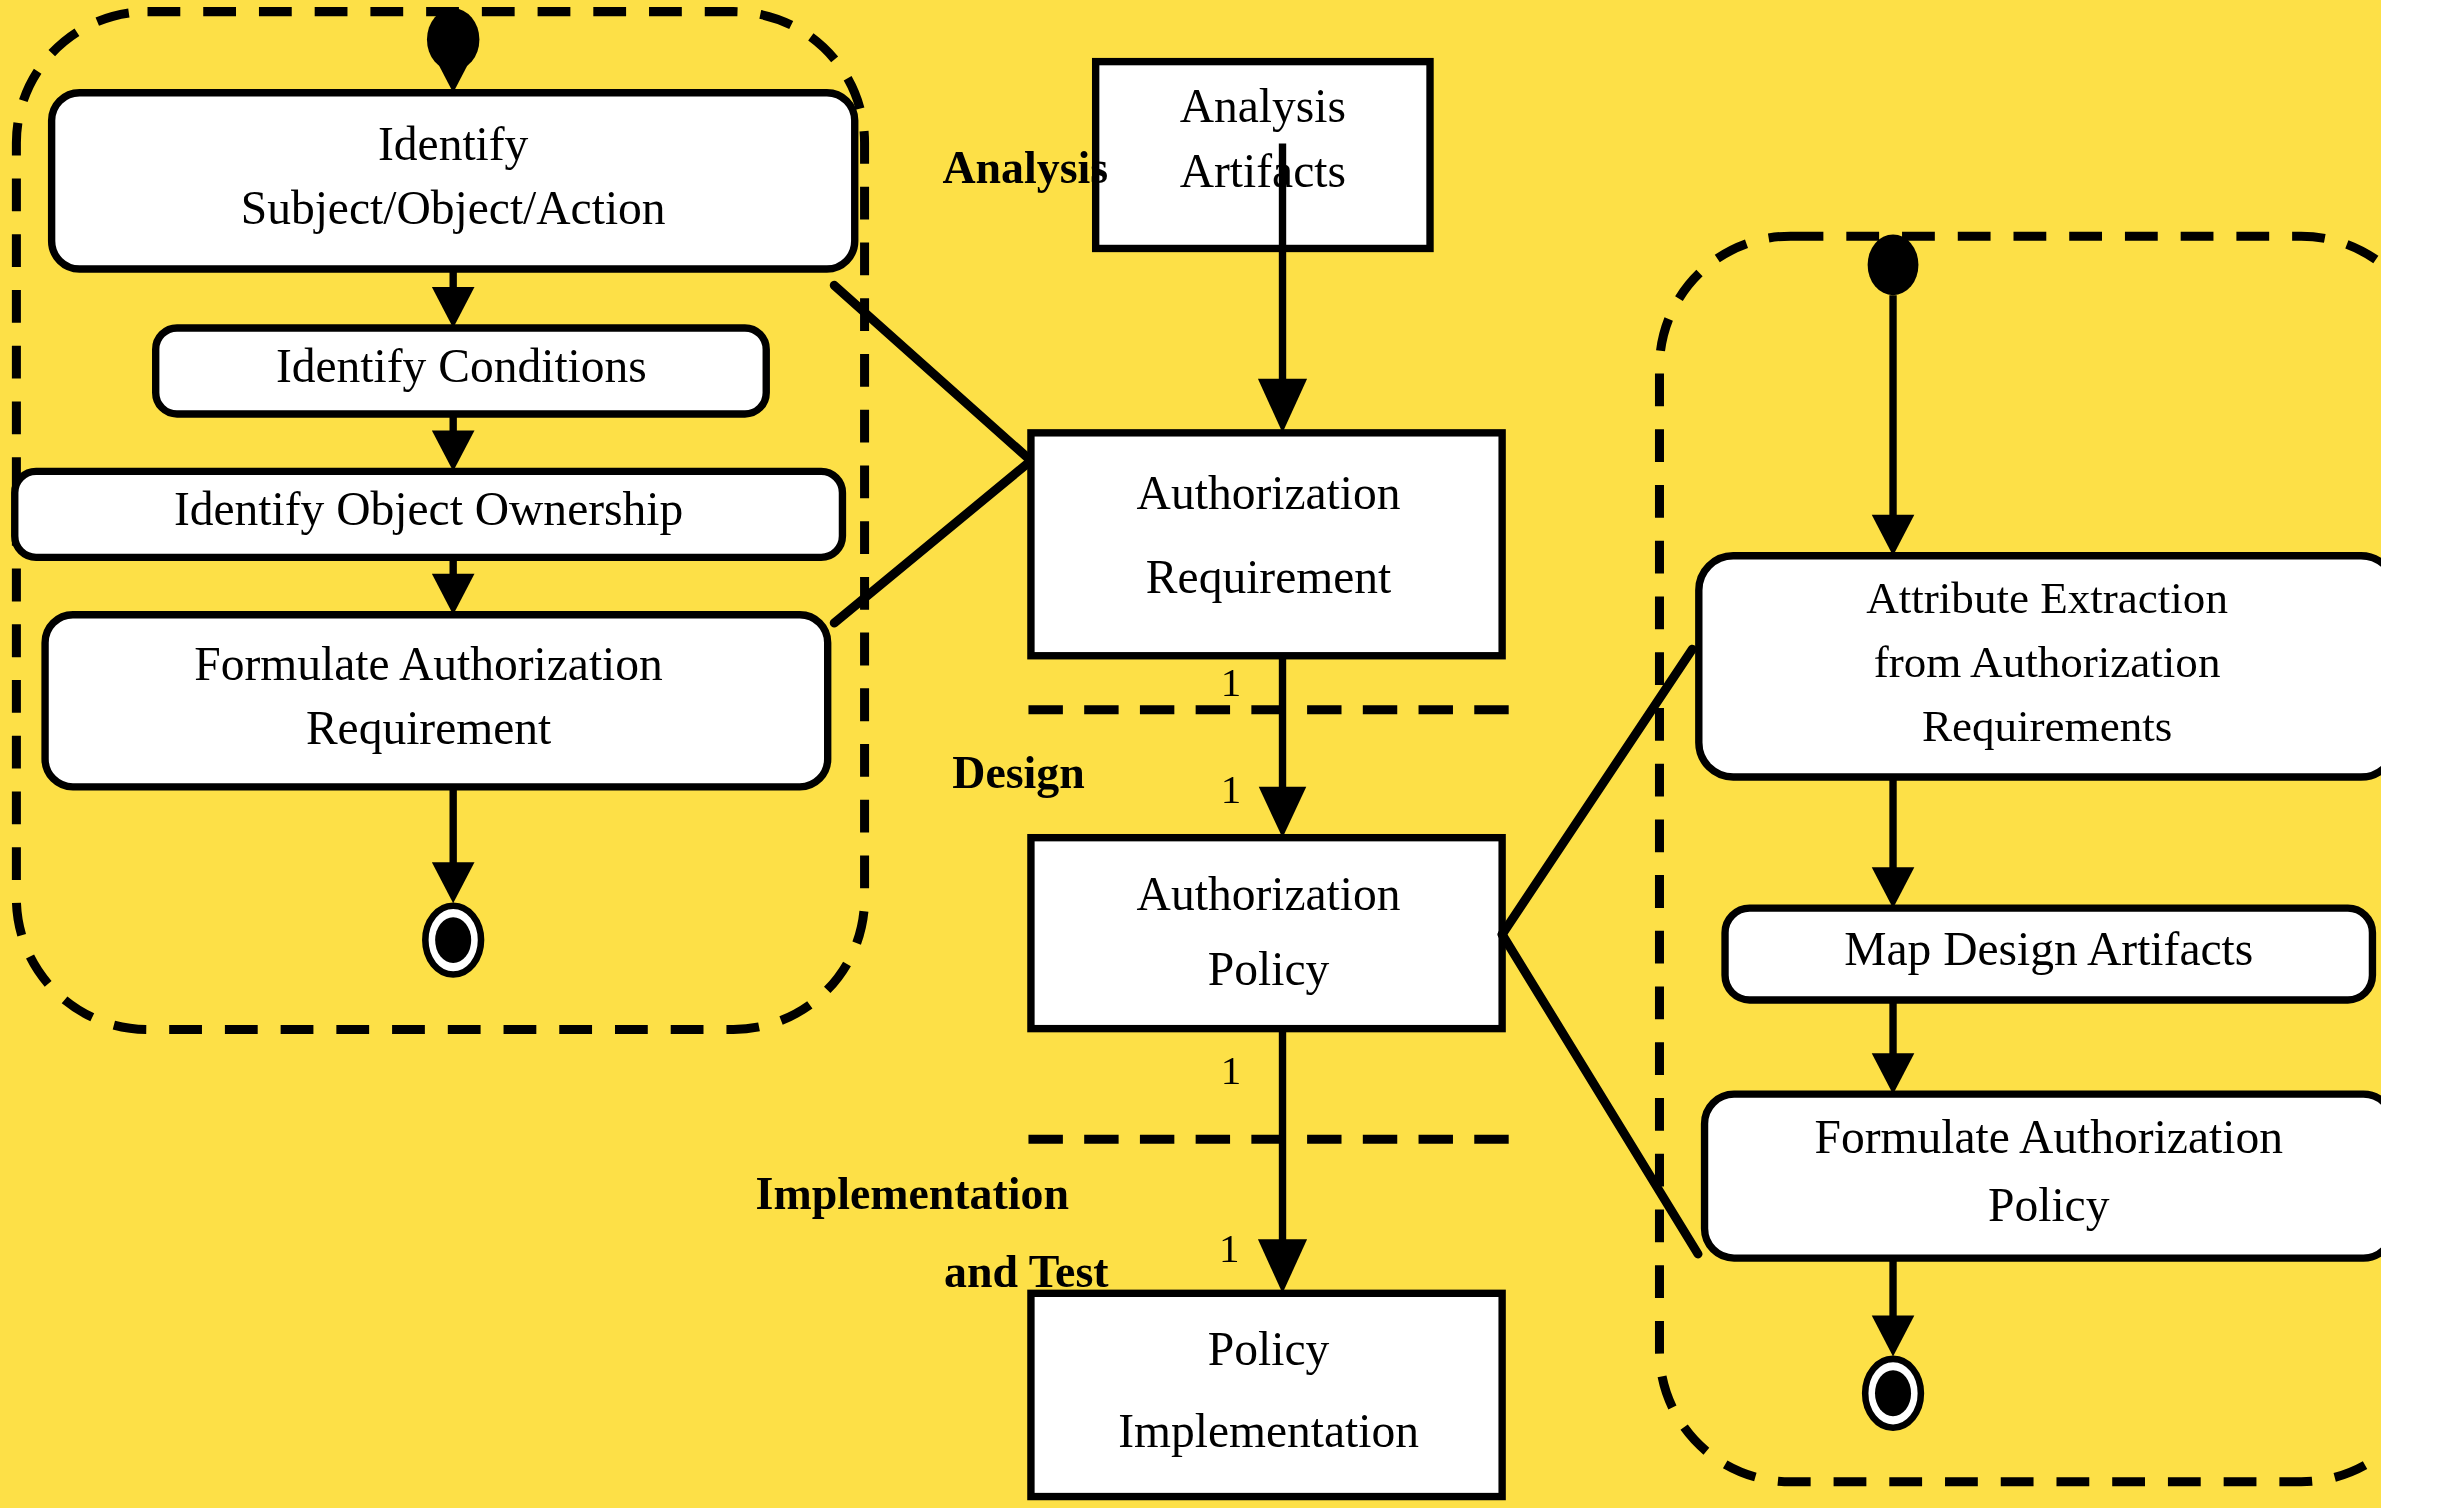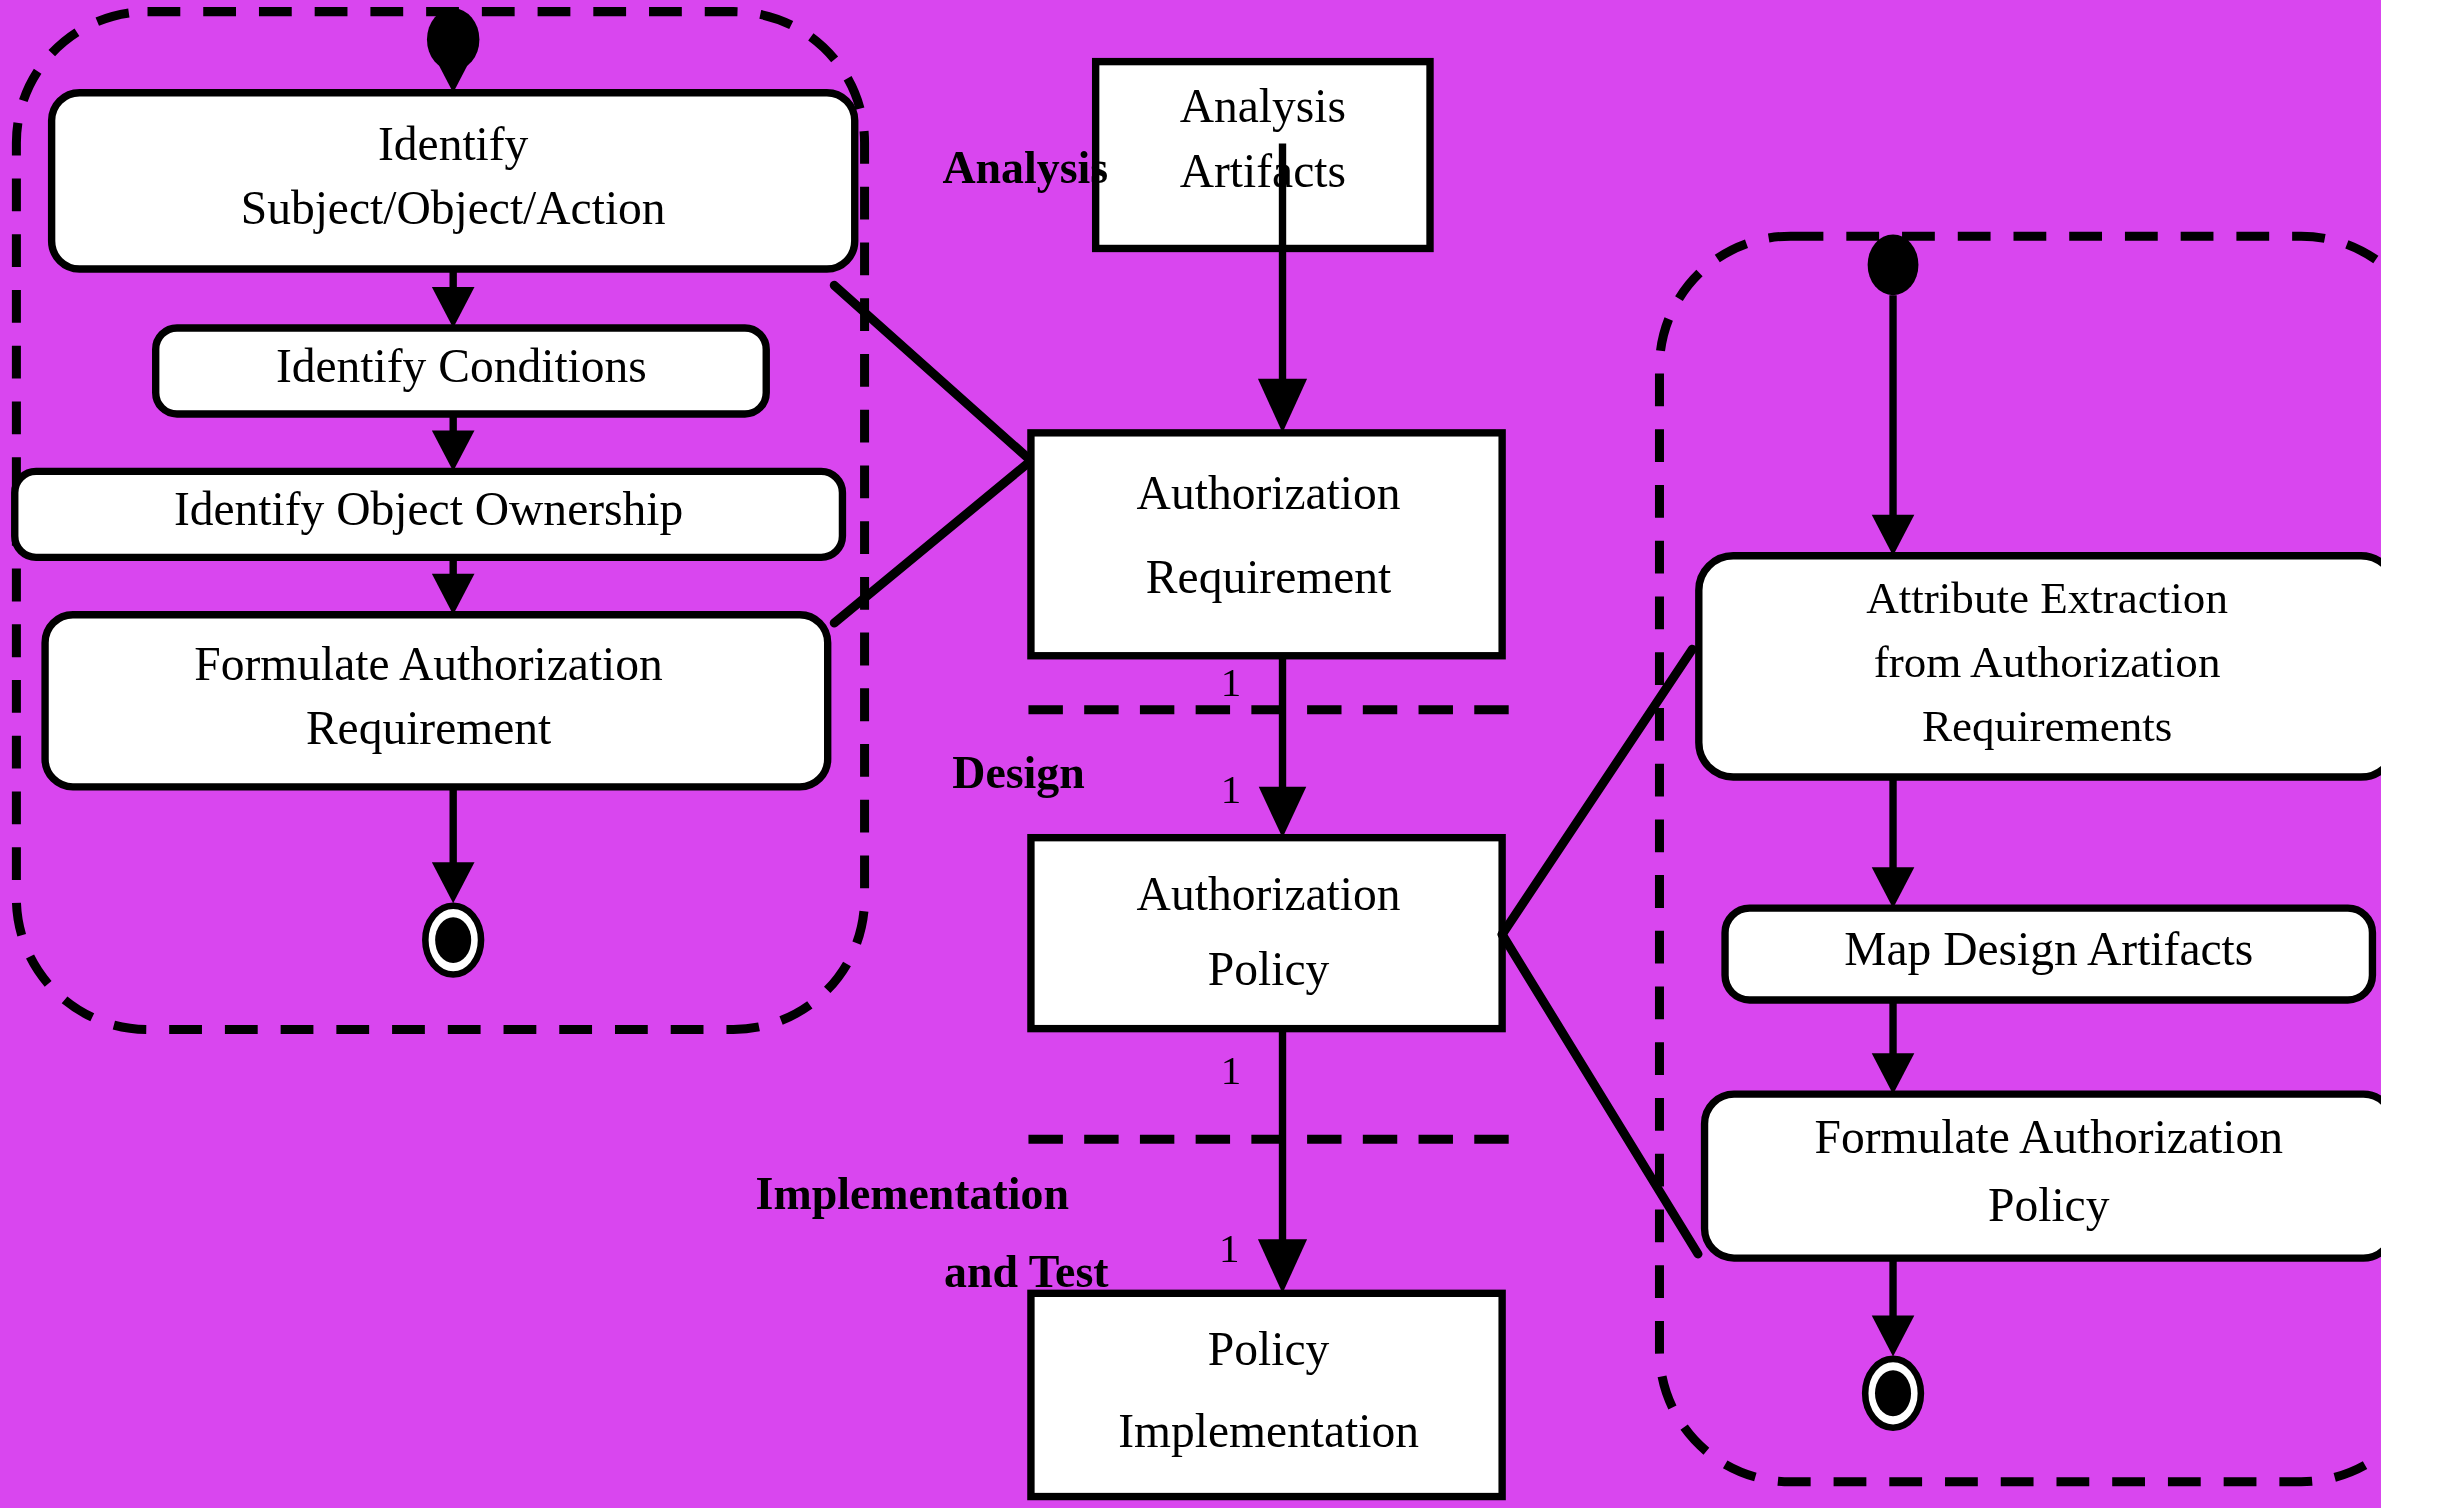--- a/index.html
+++ b/index.html
@@ -4,21 +4,21 @@
 <style>
   html, body {
     margin: 0;
     padding: 0;
     background: #ffffff;
   }
   #diagram-root {
     position: relative;
     width: 2381px;
     height: 1509px;
-    background: #d946ef;
+    background: #fde047;
     font-family: "Liberation Serif", serif;
     overflow: hidden;
   }
   svg#canvas {
     position: absolute;
     top: 0;
     left: 0;
     width: 2438px;
     height: 1509px;
     display: block;

